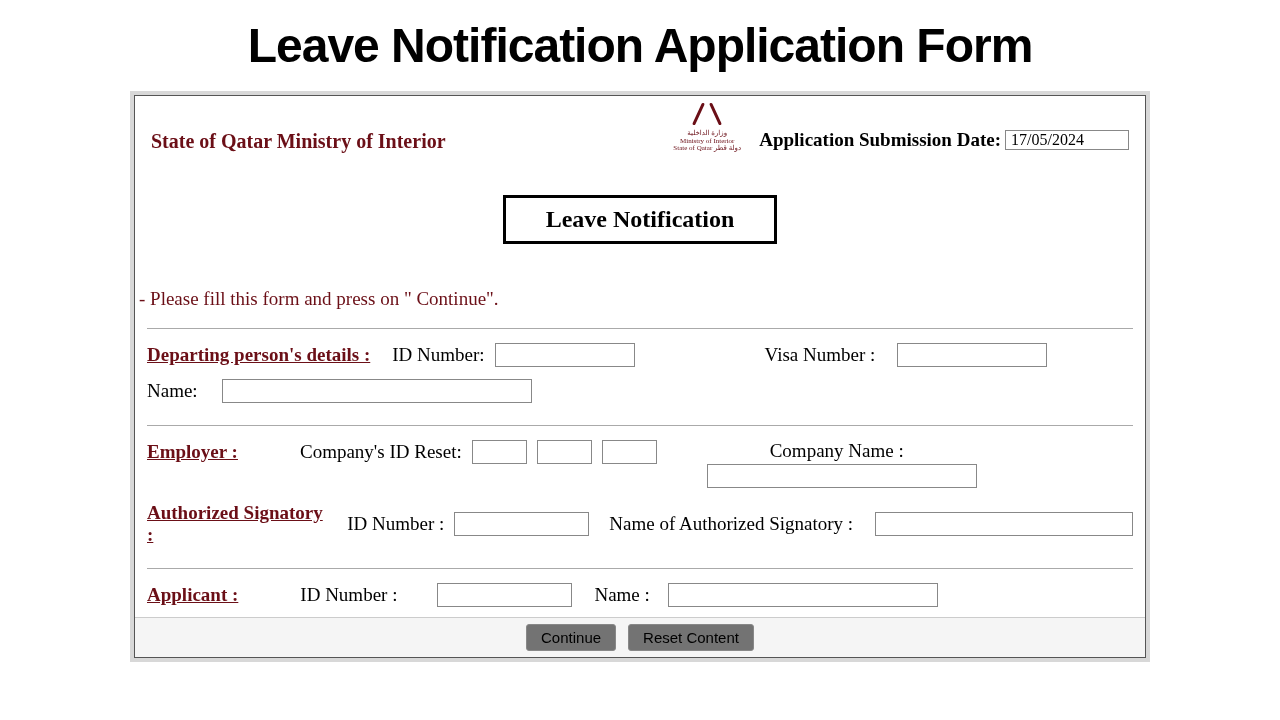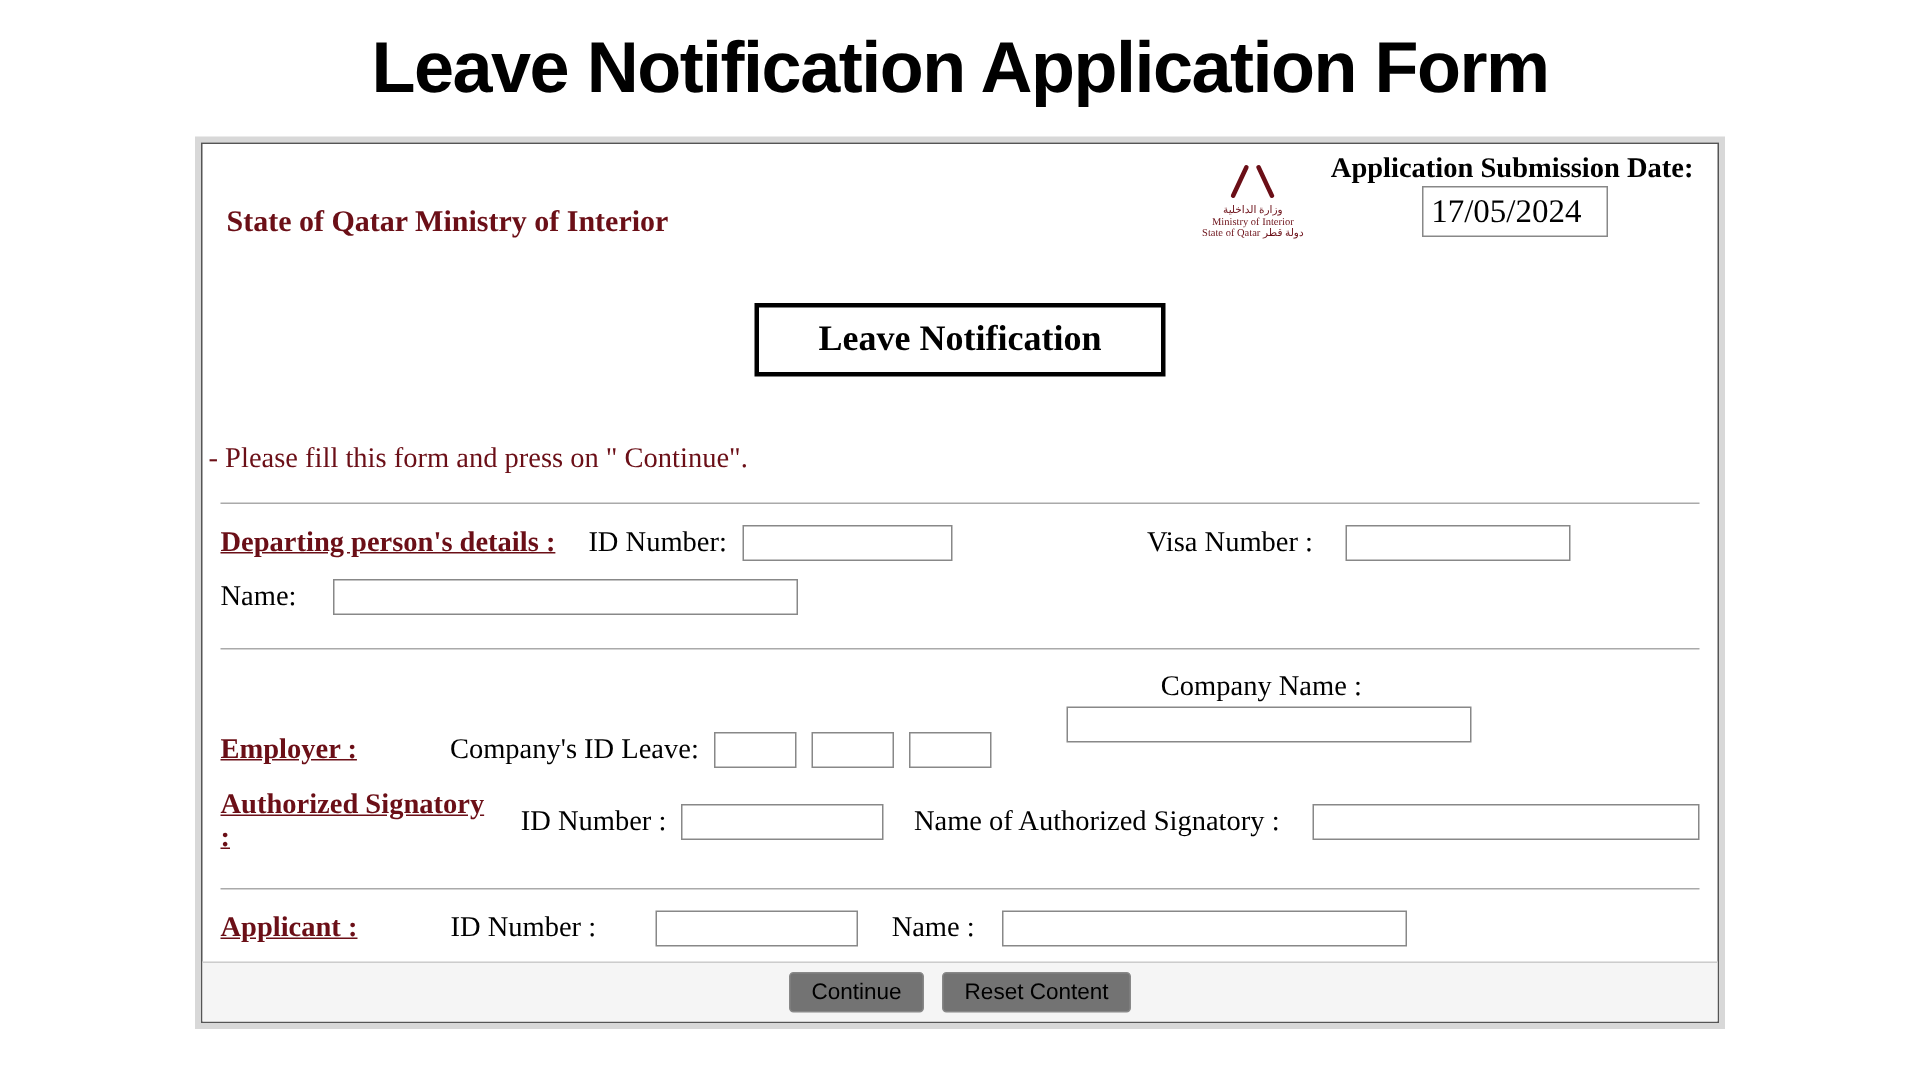--- a/index.html
+++ b/index.html
@@ -62,31 +62,30 @@
   .header-right {
     flex: 0 0 auto;
     padding-left: 12px;
     font-size: 19px;
     font-weight: bold;
   }
   .header-right .line {
     display: flex;
     align-items: center;
     margin-bottom: 2px;
-    flex-direction: column;
   }
   .header-right .lbl { white-space: nowrap; }
   .header-right .valbox {
     border: 1px solid #888;
     font-weight: normal;
-    font-size: 22px;
+    font-size: 16px;
     padding: 1px 5px;
     margin-left: 4px;
     min-width: 124px;
-    height: 34px;
+    height: 20px;
     display: inline-flex;
     align-items: center;
   }
   .form-title-box {
     border: 3px solid #000;
     padding: 8px 40px;
     display: inline-block;
     margin: 42px auto 30px;
     font-size: 24px;
     font-weight: bold;
@@ -196,24 +195,24 @@
       <div class="row">
         <span class="field-label">Name:</span>
         <input class="text" style="width: 310px; margin-left: 14px;" value="">
       </div>
     </div>
 
     <hr class="sep">
 
     <div class="section">
       <div class="employer-row">
-        <div class="row" style="margin-bottom:0; align-items:center;margin-top:41px;">
+        <div class="row" style="margin-bottom:0; align-items:center;">
           <span class="section-label"> Employer : </span>
           <span class="spacer" style="width:40px"></span>
-          <span class="field-label">Company's ID Leave:</span>
+          <span class="field-label">Company's ID Reset:</span>
           <input class="text" style="width: 55px;" value="">
           <input class="text" style="width: 55px; margin-left: 10px;" value="">
           <input class="text" style="width: 55px; margin-left: 10px;" value="">
         </div>
         <div class="company-col">
           <span class="field-label">Company Name :</span>
           <input class="text" style="width: 270px;" value="">
         </div>
       </div>
 

